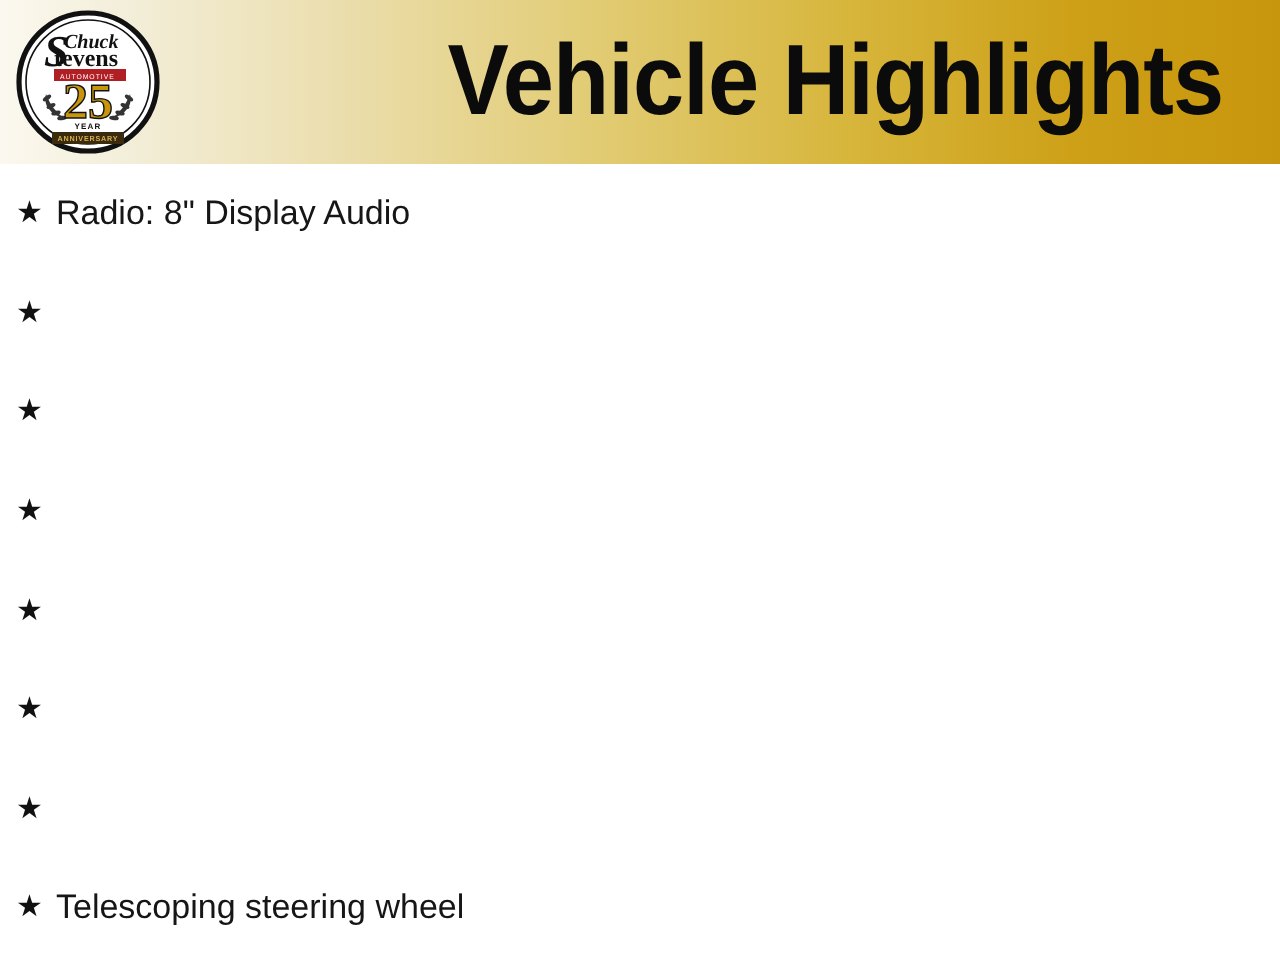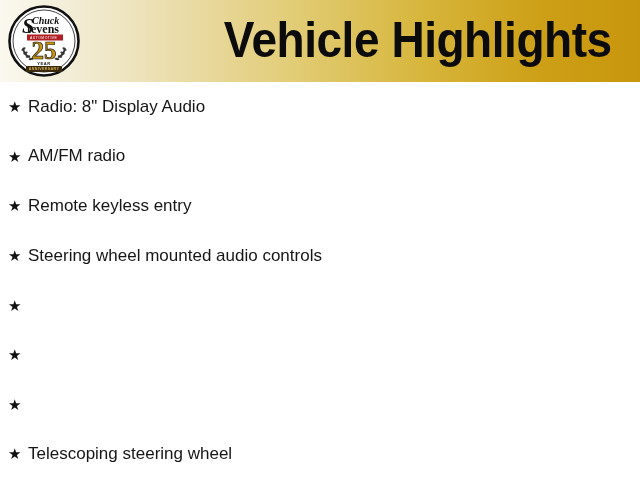--- a/index.html
+++ b/index.html
@@ -151,29 +151,26 @@
     <div class="header-title">Vehicle Highlights</div>
   </div>
 
   <ul class="highlights">
     <li class="hl-item">
       <span class="hl-bullet">★</span>
       <span class="hl-text">Radio: 8" Display Audio</span>
     </li>
     <li class="hl-item">
       <span class="hl-bullet">★</span>
-      <span class="hl-text">AM/FM radio</span>
     </li>
     <li class="hl-item">
       <span class="hl-bullet">★</span>
-      <span class="hl-text">Remote keyless entry</span>
     </li>
     <li class="hl-item">
       <span class="hl-bullet">★</span>
-      <span class="hl-text">Steering wheel mounted audio controls</span>
     </li>
     <li class="hl-item">
       <span class="hl-bullet">★</span>
     </li>
     <li class="hl-item">
       <span class="hl-bullet">★</span>
     </li>
     <li class="hl-item">
       <span class="hl-bullet">★</span>
     </li>

